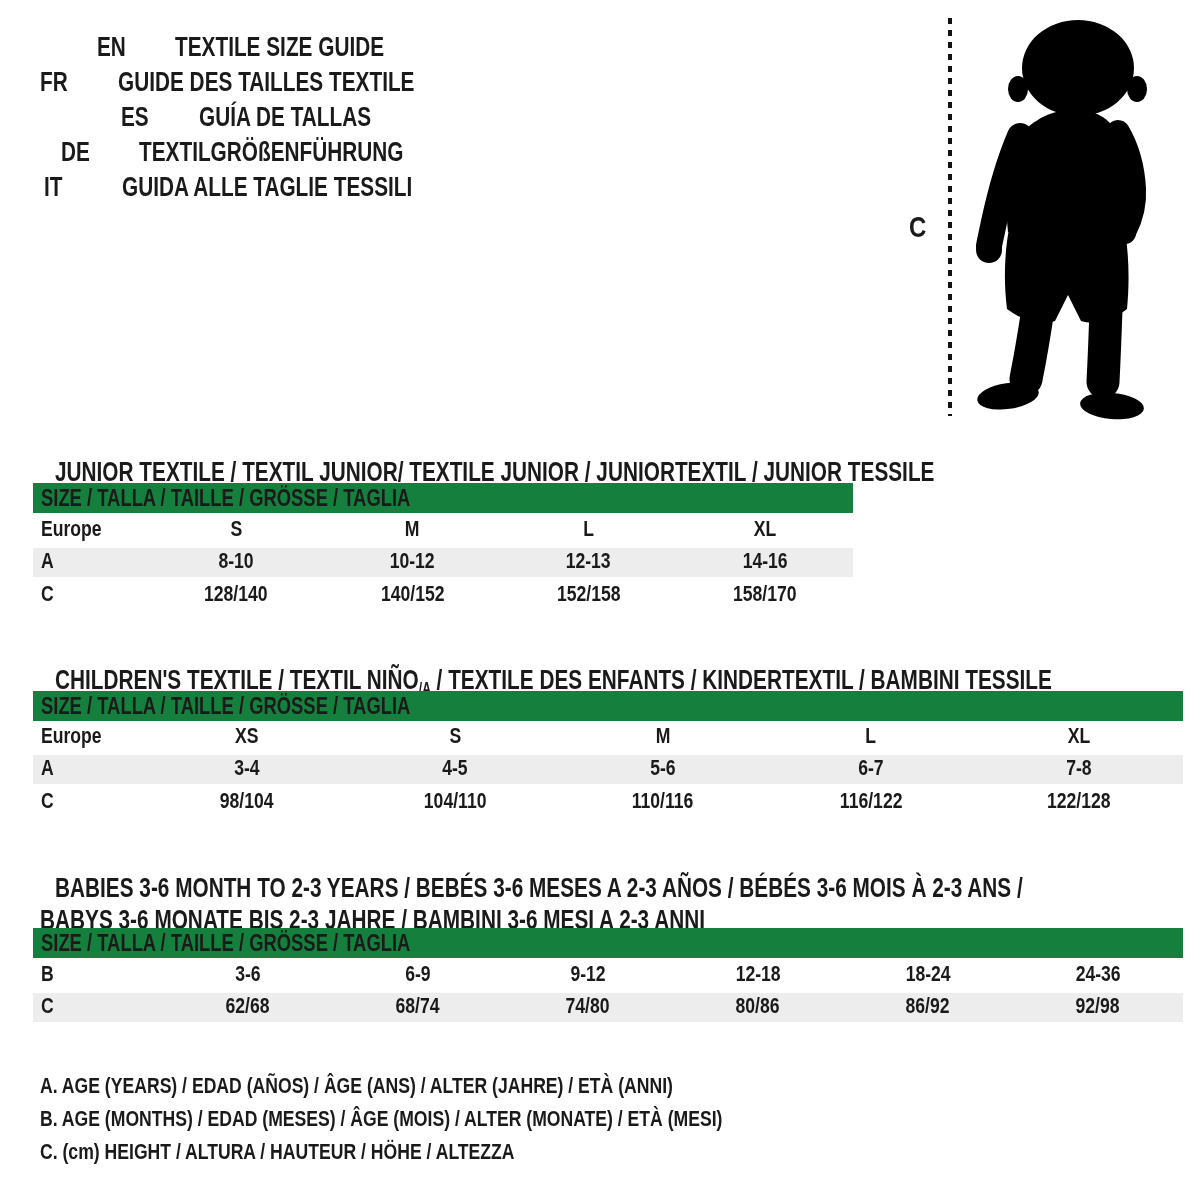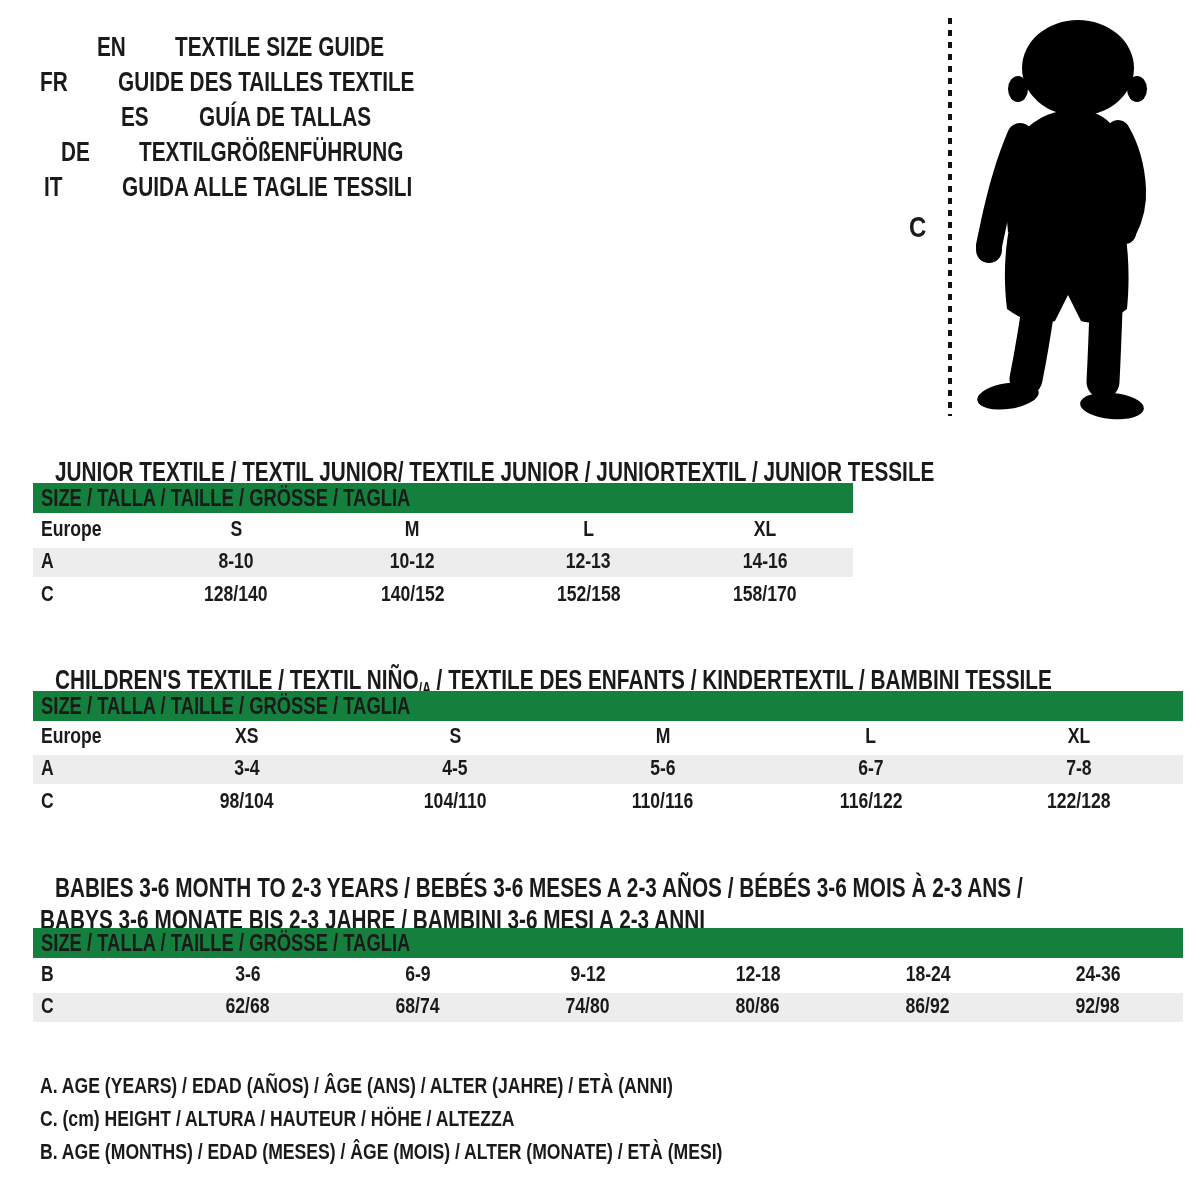--- a/index.html
+++ b/index.html
@@ -189,18 +189,18 @@
     <span class="tcell"><span class="cx8c">86/92</span></span>
     <span class="tcell"><span class="cx8c">92/98</span></span>
   </div>
 </section>
 
 <section class="abs legend">
   <div class="legend-line">
       <span class="cx8">A. AGE (YEARS) / EDAD (AÑOS) / ÂGE (ANS) / ALTER (JAHRE) / ETÀ (ANNI)</span>
     </div>
   <div class="legend-line">
+      <span class="cx8">B. AGE (MONTHS) / EDAD (MESES) / ÂGE (MOIS) / ALTER (MONATE) / ETÀ (MESI)</span>
+    </div>
+  <div class="legend-line">
       <span class="cx8">C. (cm) HEIGHT / ALTURA / HAUTEUR / HÖHE / ALTEZZA</span>
     </div>
-  <div class="legend-line">
-      <span class="cx8">B. AGE (MONTHS) / EDAD (MESES) / ÂGE (MOIS) / ALTER (MONATE) / ETÀ (MESI)</span>
-    </div>
 </section>
 
 </body></html>

